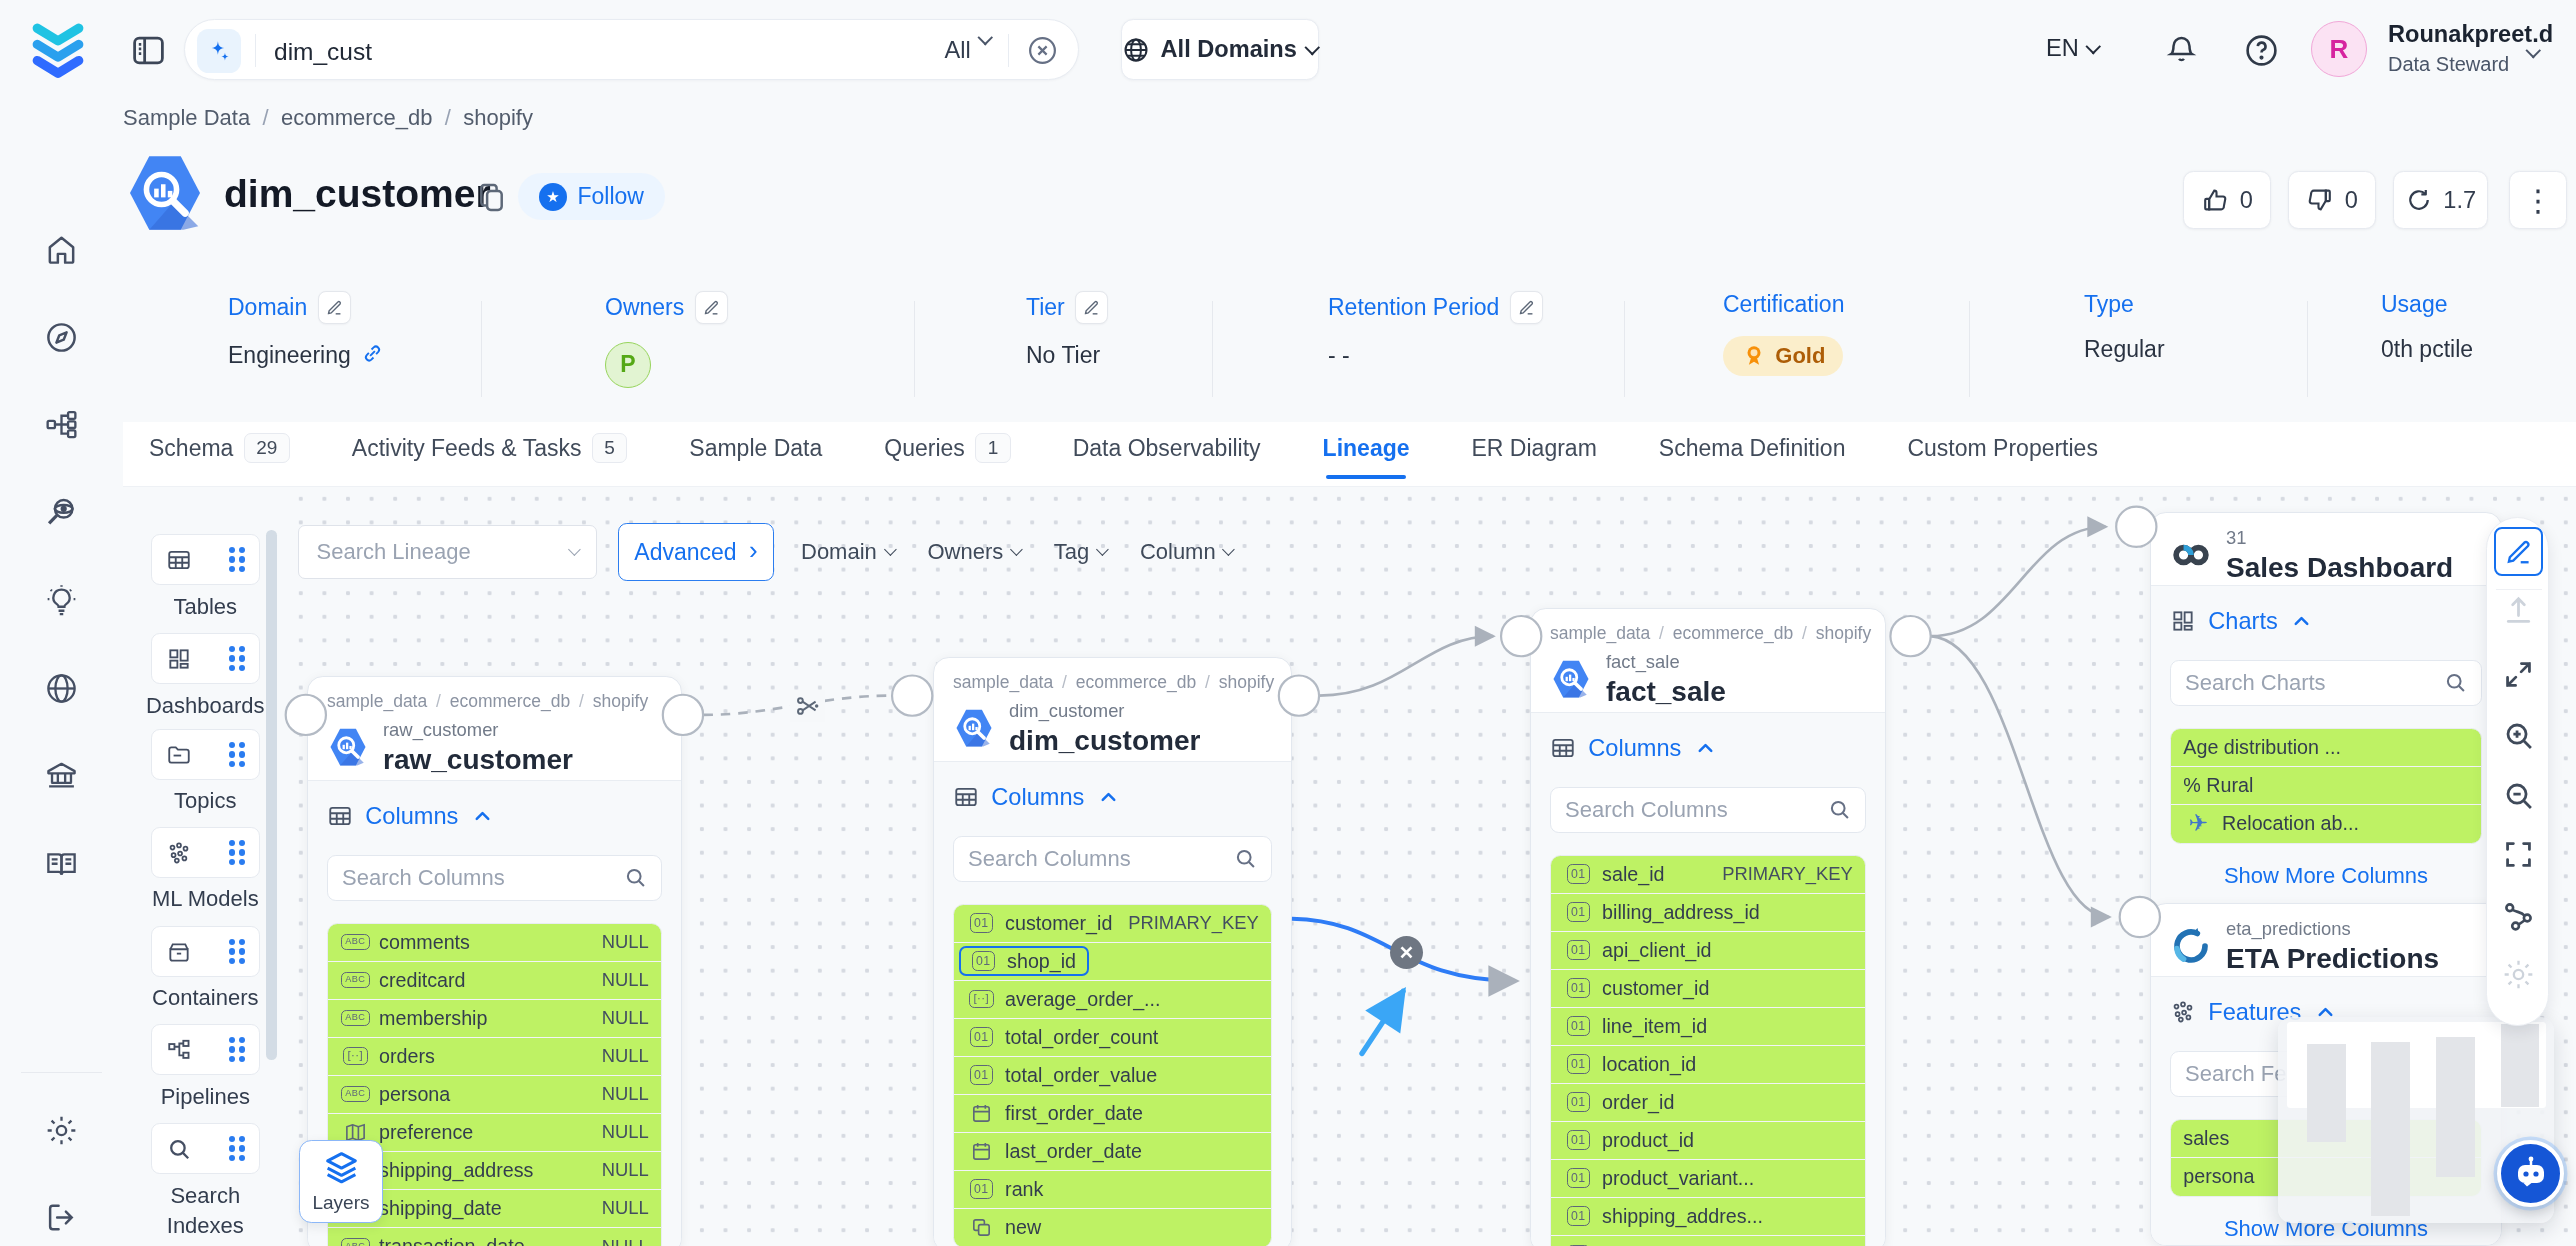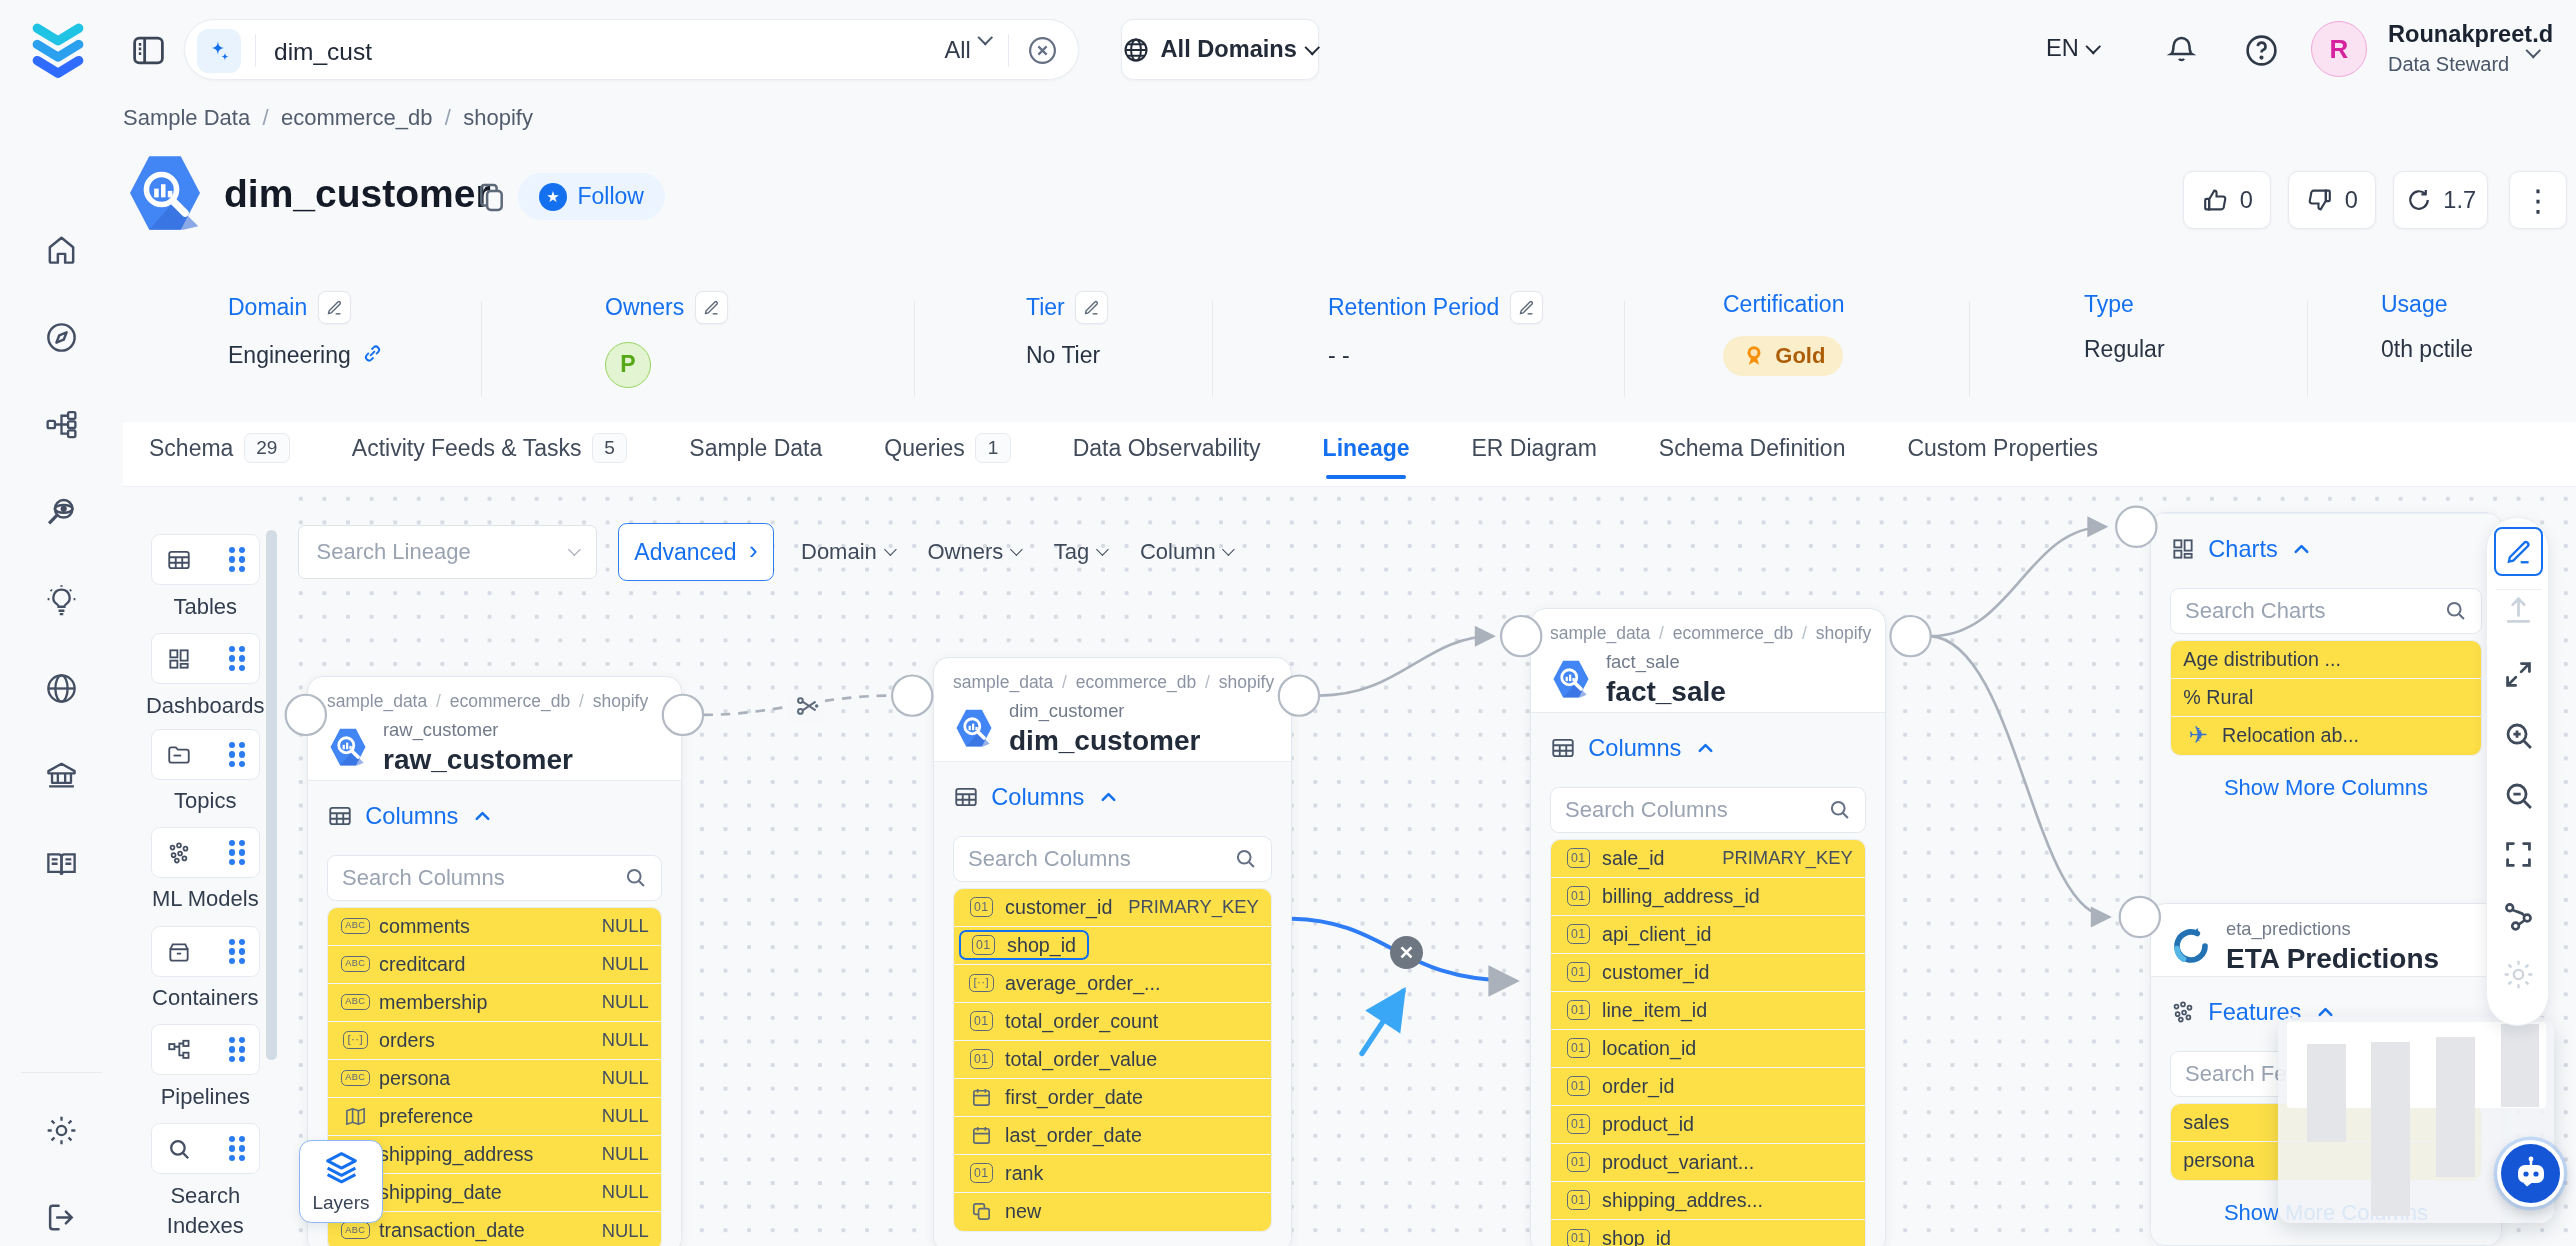--- a/index.html
+++ b/index.html
@@ -91,21 +91,21 @@
 .nsmall{font-size:18.4px;color:#717a89}
 .nbig{font-size:28px;font-weight:700;color:#222b3a;margin-top:2.6px;white-space:nowrap}
 .nbody{background:#f7f9fb;border-top:0.9px solid #e9edf2;padding:17.5px 19px;flex:1}
 .nsec{display:flex;align-items:center;gap:12.3px;height:35px}
 .sicon{width:26px;height:26px;color:#4a5568}
 .slab{color:#1570ef;font-size:23.6px;font-weight:500}
 .chev{width:23px;height:23px;color:#1570ef}
 .nsearch{margin-top:21px;height:46px;background:#fff;border:0.9px solid #e3e8ef;border-radius:8.8px;display:flex;align-items:center;justify-content:space-between;padding:0 14px}
 .ph{color:#9aa3b2;font-size:22px;white-space:nowrap;overflow:hidden}
 .nmag{width:24.5px;height:24.5px;color:#667085;flex:none}
-.nlist{margin-top:6px;background:#fde047;border:0.9px solid #e9edf2;border-radius:10.5px;overflow:hidden}
+.nlist{margin-top:22px;background:#bef264;border:0.9px solid #e9edf2;border-radius:10.5px;overflow:hidden}
 .crow{height:38px;display:flex;align-items:center;justify-content:space-between;padding:0 12.3px;border-bottom:0.9px solid #f2f4f8}
 .crow:last-child{border-bottom:none}
 .cmain{display:flex;align-items:center;gap:8.8px;min-width:0}
 .cmain.sel{border:2.6px solid #1570ef;border-radius:7px;padding:1.8px 10.5px 1.8px 7px;margin-left:-7px}
 .cname{font-size:19.7px;color:#333d4e;white-space:nowrap}
 .cicon{width:30px;height:23px;display:flex;align-items:center;justify-content:center;color:#5d6878;flex:none}
 .cicon svg{width:23px;height:23px}
 .chip{border:1.8px solid #5d6878;border-radius:5.3px;line-height:1;padding:2.6px 3.5px;color:#5d6878;font-weight:400;letter-spacing:0.4px;font-size:11.4px}
 .ctag{font-size:18.4px;color:#434e60;flex:none;margin-left:10.5px;white-space:nowrap}
 .nfoot{text-align:center;color:#1570ef;font-size:22px;margin-top:19px}
@@ -1073,20 +1073,35 @@
                 <span class="cicon">
                   <span class="chip" style="font-size:12.3px">01</span>
                 </span>
                 <span class="cname">shop_id</span>
               </span>
             </div>
           </div>
     </div>
       </div>
       <div class="node" style="left:2150px;top:512px;width:352px;height:403px">
+    <div class="nhead nhead-sm">
+      <div class="nrow">
+            <span class="eicon ic">
+              <svg viewBox="0 0 48 48" fill="none">
+                <circle cx="15.5" cy="24" r="8.5" stroke="#39434f" stroke-width="6.5"></circle>
+                <circle cx="32.5" cy="24" r="8.5" stroke="#39434f" stroke-width="6.5"></circle>
+                <path d="M24 24a8.5 8.5 0 0 0-8.5-8.5" stroke="#2f9fd8" stroke-width="6.5"></path>
+              </svg>
+            </span>
+        <div>
+              <div class="nsmall">31</div>
+        <div class="nbig">Sales Dashboard</div>
+            </div>
+          </div>
+    </div>
     <div class="nbody">
       <div class="nsec">
             <span class="sicon ic">
               <svg viewBox="0 0 24 24" fill="none" stroke="currentColor" stroke-width="1.7">
                 <rect x="4" y="4" width="6.5" height="6.5"></rect>
                 <rect x="13.5" y="4" width="6.5" height="9.5"></rect>
                 <rect x="4" y="13.5" width="6.5" height="6.5"></rect>
                 <rect x="13.5" y="16.5" width="6.5" height="3.5"></rect>
               </svg>
             </span>

